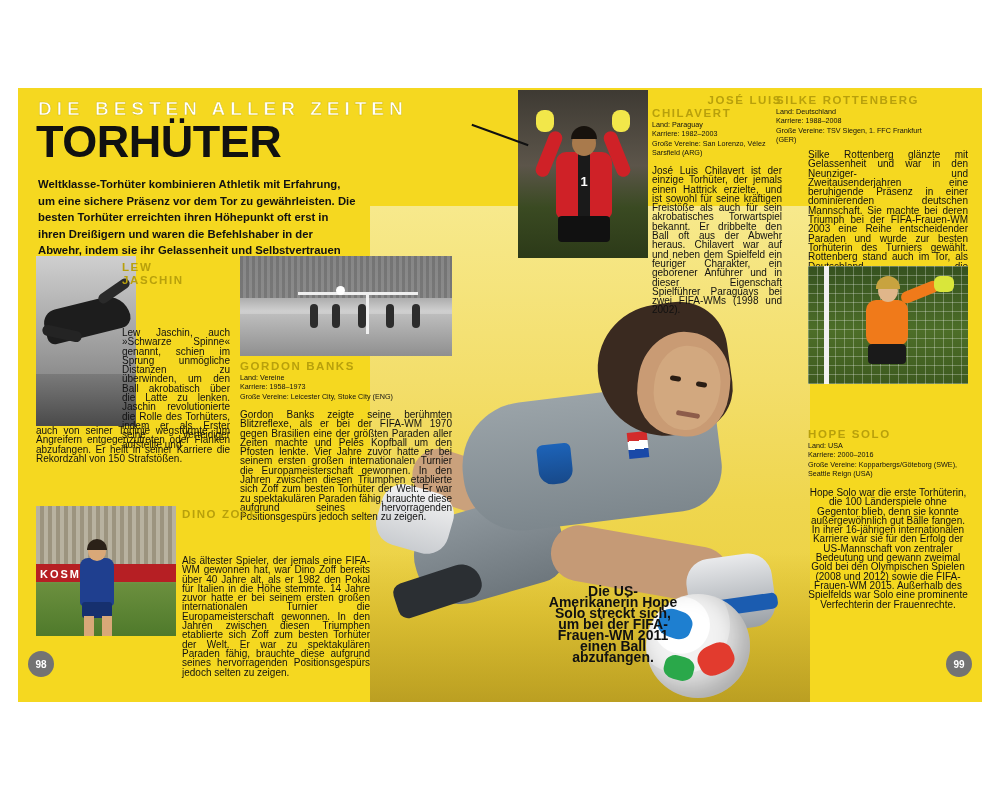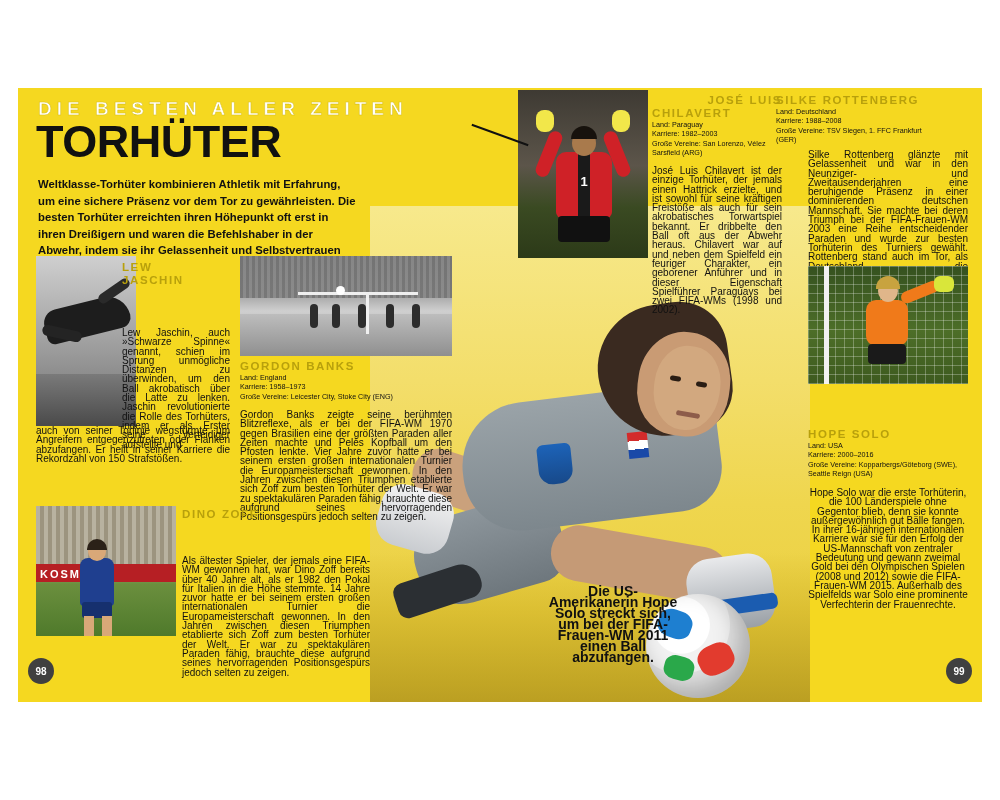--- a/index.html
+++ b/index.html
@@ -71,25 +71,25 @@
     top: 88px;
     width: 320px;
     font-size: 11.3px;
     line-height: 16.5px;
     font-weight: bold;
     color: #111;
   }
   
   .pagenum {
     position: absolute;
-    bottom: 18px;
+    bottom: 25px;
     width: 26px;
     height: 26px;
     border-radius: 50%;
-    background: #404040;
+    background: #737373;
     color: #fff;
     font-size: 10px;
     font-weight: bold;
     display: flex;
     align-items: center;
     justify-content: center;
   }
   #pn-left { left: 10px; }
   #pn-right { right: 10px; }
 
@@ -470,21 +470,21 @@
     <div class="ball"></div>
     <div class="pl" style="left:70px"></div>
     <div class="pl" style="left:92px"></div>
     <div class="pl" style="left:118px"></div>
     <div class="pl" style="left:146px"></div>
     <div class="pl" style="left:172px"></div>
   </div>
   <div id="banks-card" class="box">
     <div class="card-name">GORDON BANKS</div>
     <div class="meta">
-      <div><b>Land:</b> <span>England</span></div>
+      <div><b>Land:</b> <span>Vereine</span></div>
       <div><b>Karriere:</b> <span>1958–1973</span></div>
       <div><b>Große Vereine:</b> <span>Leicester City, Stoke City (ENG)</span></div>
     </div>
   </div>
   <div id="banks-text" class="box body-txt">Gordon Banks zeigte seine berühmten Blitzreflexe, als er bei der FIFA-WM 1970 gegen Brasilien eine der größten Paraden aller Zeiten machte und Pelés Kopfball um den Pfosten lenkte. Vier Jahre zuvor hatte er bei seinem ersten großen internationalen Turnier die Europameisterschaft gewonnen. In den Jahren zwischen diesen Triumphen etablierte sich Zoff zum besten Torhüter der Welt. Er war zu spektakulären Paraden fähig, brauchte diese aufgrund seines hervorragenden Positionsgespürs jedoch selten zu zeigen.</div>
 
   <div id="zoff-photo" class="photo">
     <div class="bg"></div>
     <div class="crowd"></div>
     <div class="board"><span>KOSMAL</span></div>

